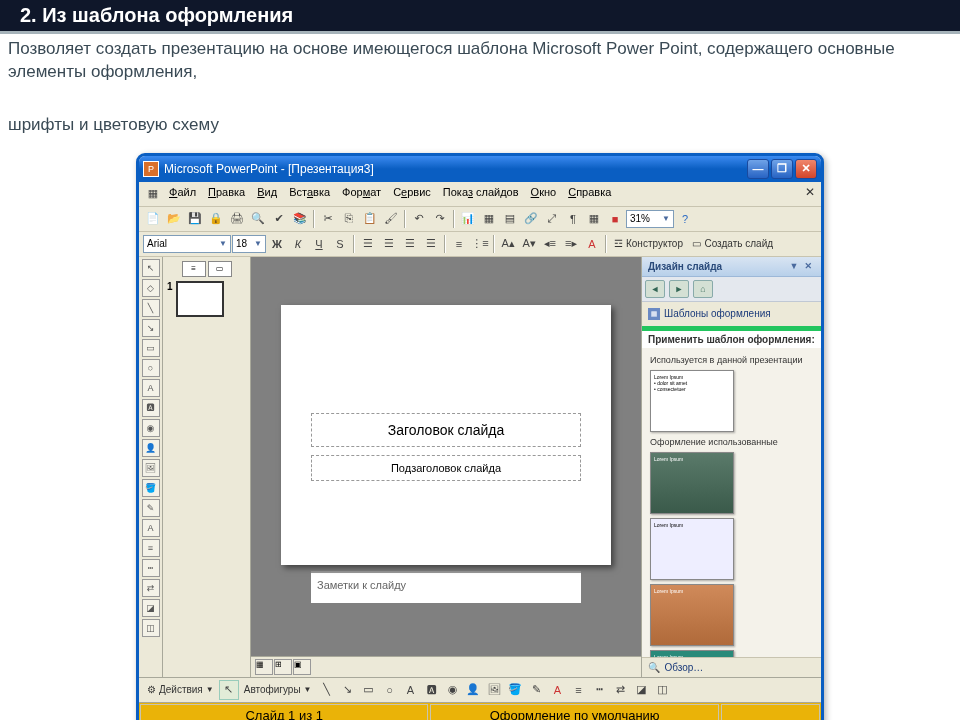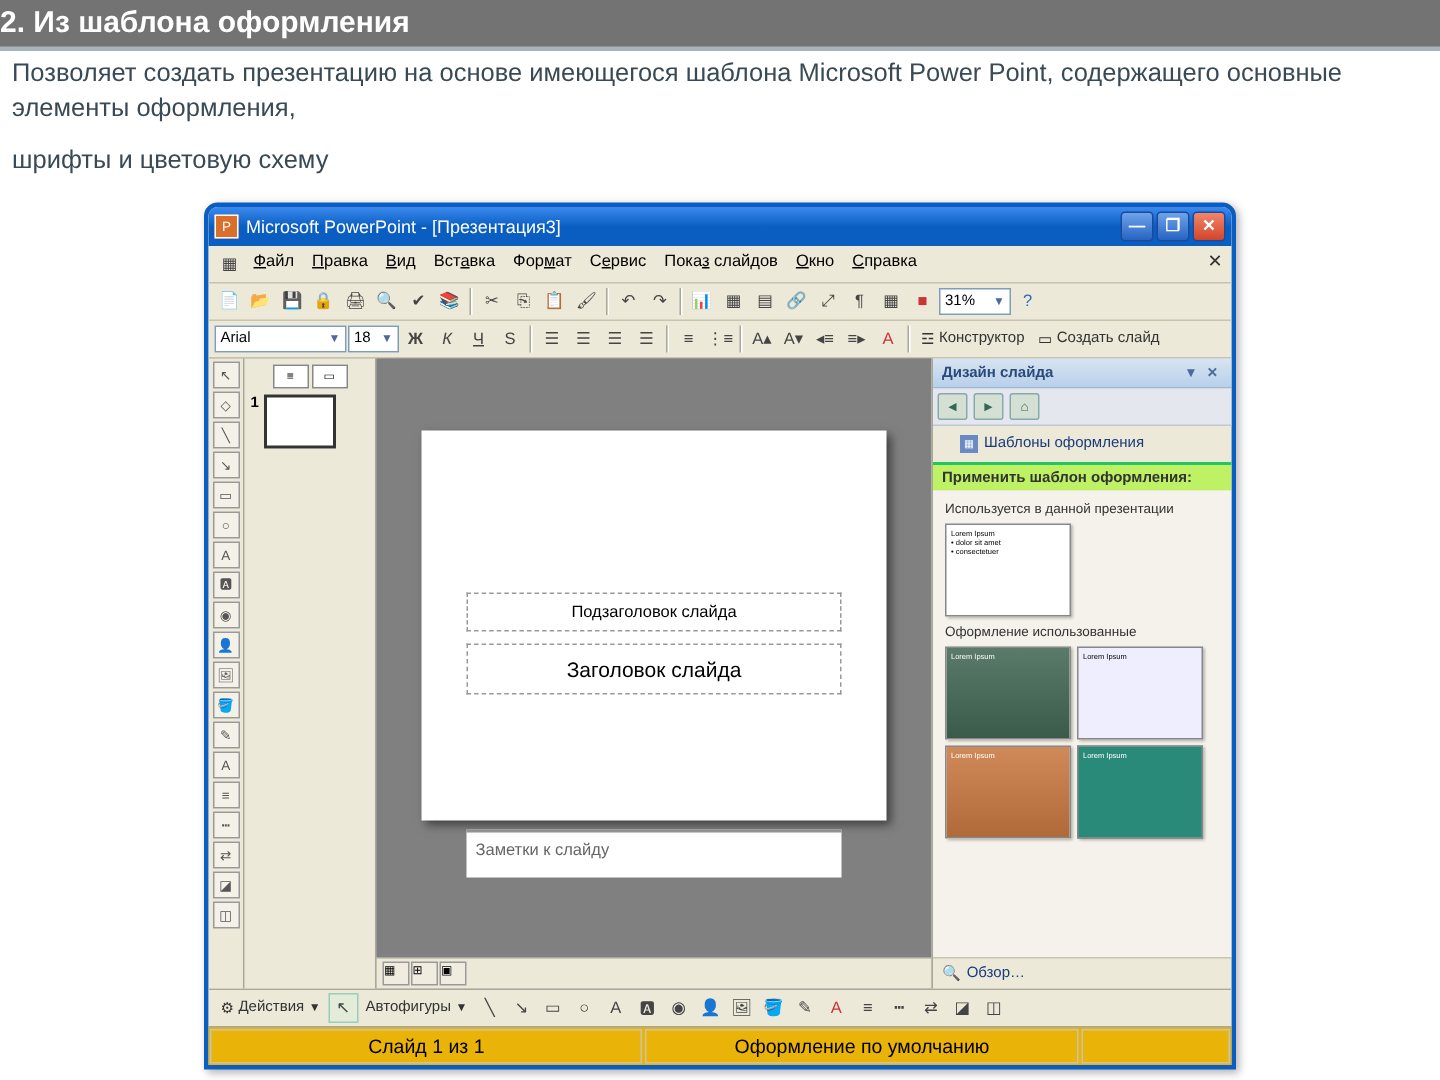--- a/index.html
+++ b/index.html
@@ -1,17 +1,17 @@
 <!DOCTYPE html>
 <html><head>
 <meta charset="utf-8">
 <style>
 *{box-sizing:border-box;margin:0;padding:0;font-family:Tahoma,Arial,sans-serif}
 body{background:#fff;width:960px;height:720px;overflow:hidden}
-.slide-header{background:#737373;padding:4px 0;border-bottom:3px solid #a6b3ba}
+.slide-header{background:#0f172a;padding:4px 20px;border-bottom:3px solid #a6b3ba}
 .slide-title{color:#fff;font-size:20px;font-weight:bold}
 .slide-desc{color:#3a4a55;font-size:17px;padding:4px 8px 2px;line-height:1.35}
 .app-wrap{margin:14px auto 0;width:688px;position:relative}
 .win{border:3px solid #0a5ec2;border-radius:9px 9px 0 0;overflow:hidden;box-shadow:2px 2px 6px rgba(0,0,0,.3);background:#ece9d8}
 .titlebar{background:linear-gradient(#3b8af0,#0a5ec2 50%,#0a5ec2);height:26px;display:flex;align-items:center;padding:0 4px;color:#fff;font-size:12px}
 .titlebar .ico{width:16px;height:16px;background:#d96f2a;margin-right:5px;border:1px solid #fff;font-size:9px;display:flex;align-items:center;justify-content:center}
 .titlebar .ttl{flex:1}
 .winbtns{display:flex;gap:2px}
 .winbtn{width:22px;height:20px;background:linear-gradient(#6fa3e8,#2763c3);border:1px solid #1a4a9e;border-radius:3px;color:#fff;font-size:11px;display:flex;align-items:center;justify-content:center;font-weight:bold}
 .winbtn.close{background:linear-gradient(#f0866c,#d2452a)}
@@ -35,50 +35,50 @@
 .thumb1 .num{font-size:10px;font-weight:bold}
 .thumb1 .tslide{width:48px;height:36px;background:#fff;border:2px solid #333}
 .editarea{flex:1;background:#808080;display:flex;flex-direction:column}
 .canvas{flex:1;position:relative;padding:48px 30px 10px}
 .slidecan{background:#fff;width:100%;height:260px;box-shadow:3px 3px 6px rgba(0,0,0,.5);position:relative;padding-top:100px}
 .ph{margin:8px 30px;border:1px dashed #999;text-align:center;padding:8px;font-size:14px}
 .ph.sub{font-size:11px;padding:6px}
 .notesrow{height:32px;background:#fff;border-top:2px solid #999;font-size:11px;color:#666;padding:6px;margin:6px 30px 0}
 .viewbtns{background:#ece9d8;padding:2px 4px;display:flex;gap:1px;border-top:1px solid #a8a89a}
 .vbtn{width:18px;height:16px;border:1px solid #999;background:#f0ede0;font-size:8px}
-.taskpane{width:200px;background:#ece9d8;border-left:1px solid #a8a89a;display:flex;flex-direction:column;font-size:10px}
+.taskpane{width:180px;background:#ece9d8;border-left:1px solid #a8a89a;display:flex;flex-direction:column;font-size:10px}
 .tphead{background:linear-gradient(#d8e4f2,#b8d0ea);padding:4px 6px;font-weight:bold;color:#2a4a7a;display:flex;align-items:center;border-bottom:1px solid #9db8d8}
 .tphead .ttl2{flex:1}
 .tphead .arr2{font-size:9px;margin:0 3px;color:#4a6a9e}
 .tpnav{background:#e4e8ee;padding:3px;display:flex;gap:4px;border-bottom:1px solid #c0c8d4}
 .tpnav .nb{width:20px;height:18px;border:1px solid #8aa;background:#d4e0d4;border-radius:2px;font-size:9px;display:flex;align-items:center;justify-content:center;color:#365}
-.tplinks{padding:4px 18px;border-bottom:2px solid #22c55e}
+.tplinks{padding:4px 6px;border-bottom:5px solid #22c55e}
 .tplink{display:flex;align-items:center;gap:4px;padding:2px 0;color:#1a3a7a}
 .tplink .li{width:12px;height:12px;background:#6a8ac4;font-size:7px;display:flex;align-items:center;justify-content:center;color:#fff}
-.tpsection{padding:3px 6px;font-weight:bold;color:#333;background:#bef264}
+.tpsection{padding:3px 6px;font-weight:bold;color:#333;background:#ffffff}
 .tpgrid{flex:1;overflow:auto;padding:4px;background:#f4f2ea}
 .tpsub{font-size:9px;font-weight:normal;padding:3px 4px;color:#333}
 .tmplrow{display:flex;gap:4px;padding:2px 4px;flex-wrap:wrap}
 .tmpl{width:84px;height:62px;border:1px solid #888;background:#fff;box-shadow:1px 1px 2px rgba(0,0,0,.3);position:relative;overflow:hidden;font-size:5px;padding:3px}
 .tmpl.c1{background:linear-gradient(#5a7a6a,#3a5a4a);color:#fff}
 .tmpl.c2{background:linear-gradient(#d08a5a,#b06a3a);color:#fff}
 .tmpl.c3{background:#2a8a7a;color:#fff}
 .tpfoot{padding:4px 6px;border-top:1px solid #c8c4b0;display:flex;align-items:center;gap:4px;color:#1a3a7a}
 .btmtool{background:#ece9d8;display:flex;align-items:center;padding:2px 4px;gap:1px;border-top:1px solid #a8a89a;font-size:10px}
 .statusbar{background:#eab308;display:flex;font-size:13px;border-top:1px solid #a8a89a}
 .statusbar .sp{border:1px solid #c8c4b0;padding:3px 8px;flex:1;text-align:center;margin:1px}
 </style>
 </head>
 <body>
 
 <div class="slide-header">
   <span class="slide-title">2. Из шаблона оформления</span>
 </div>
 <div class="slide-desc">Позволяет создать презентацию на основе имеющегося шаблона Microsoft Power Point, содержащего основные элементы оформления,</div>
-<div class="slide-desc" style="margin-top:6px">шрифты и цветовую схему</div>
+<div class="slide-desc" style="margin-top:24px">шрифты и цветовую схему</div>
 
 <div class="app-wrap">
 <div class="win">
 
   <div class="titlebar">
     <div class="ico">P</div>
     <div class="ttl">Microsoft PowerPoint - [Презентация3]</div>
     <div class="winbtns">
       <div class="winbtn">—</div>
       <div class="winbtn">❐</div>
@@ -201,22 +201,22 @@
       </div>
       <div class="thumb1">
         <span class="num">1</span>
         <div class="tslide"></div>
       </div>
     </div>
 
     <div class="editarea">
       <div class="canvas">
         <div class="slidecan">
+          <div class="ph">Заголовок слайда</div>
           <div class="ph sub">Подзаголовок слайда</div>
-          <div class="ph">Заголовок слайда</div>
         </div>
         <div class="notesrow">Заметки к слайду</div>
       </div>
       <div class="viewbtns">
         <div class="vbtn">▦</div>
         <div class="vbtn">⊞</div>
         <div class="vbtn">▣</div>
       </div>
     </div>
 

